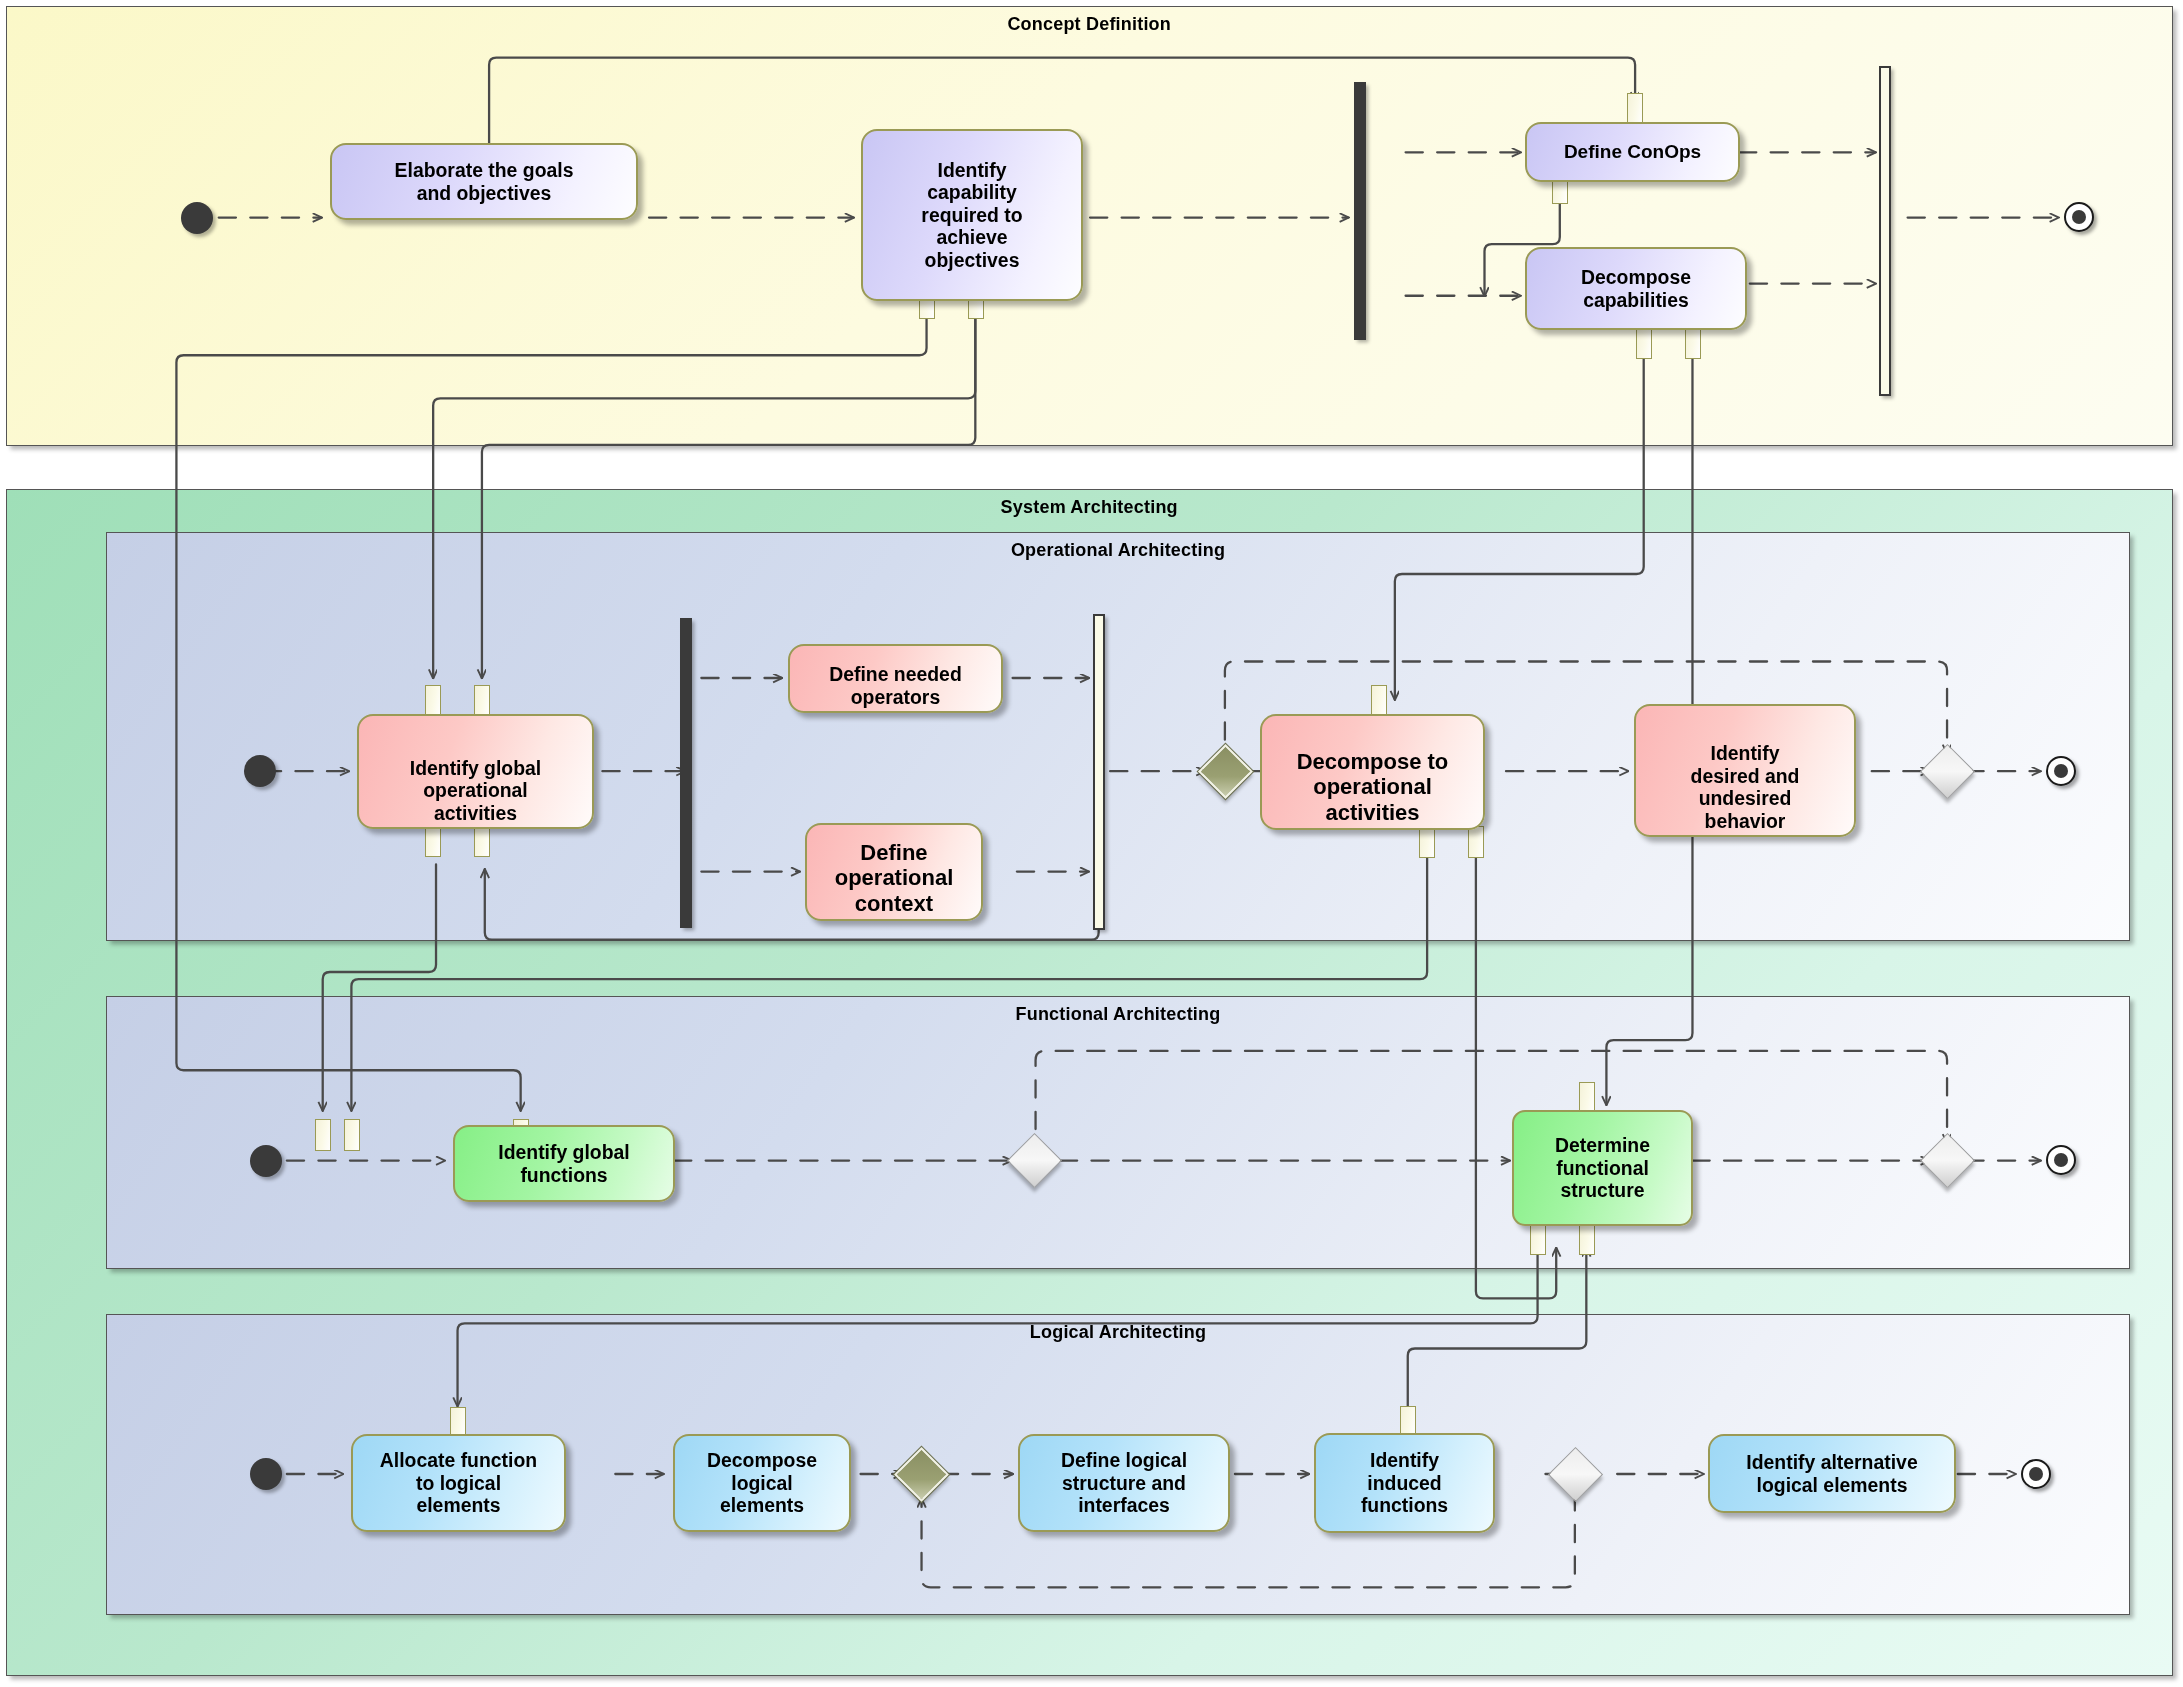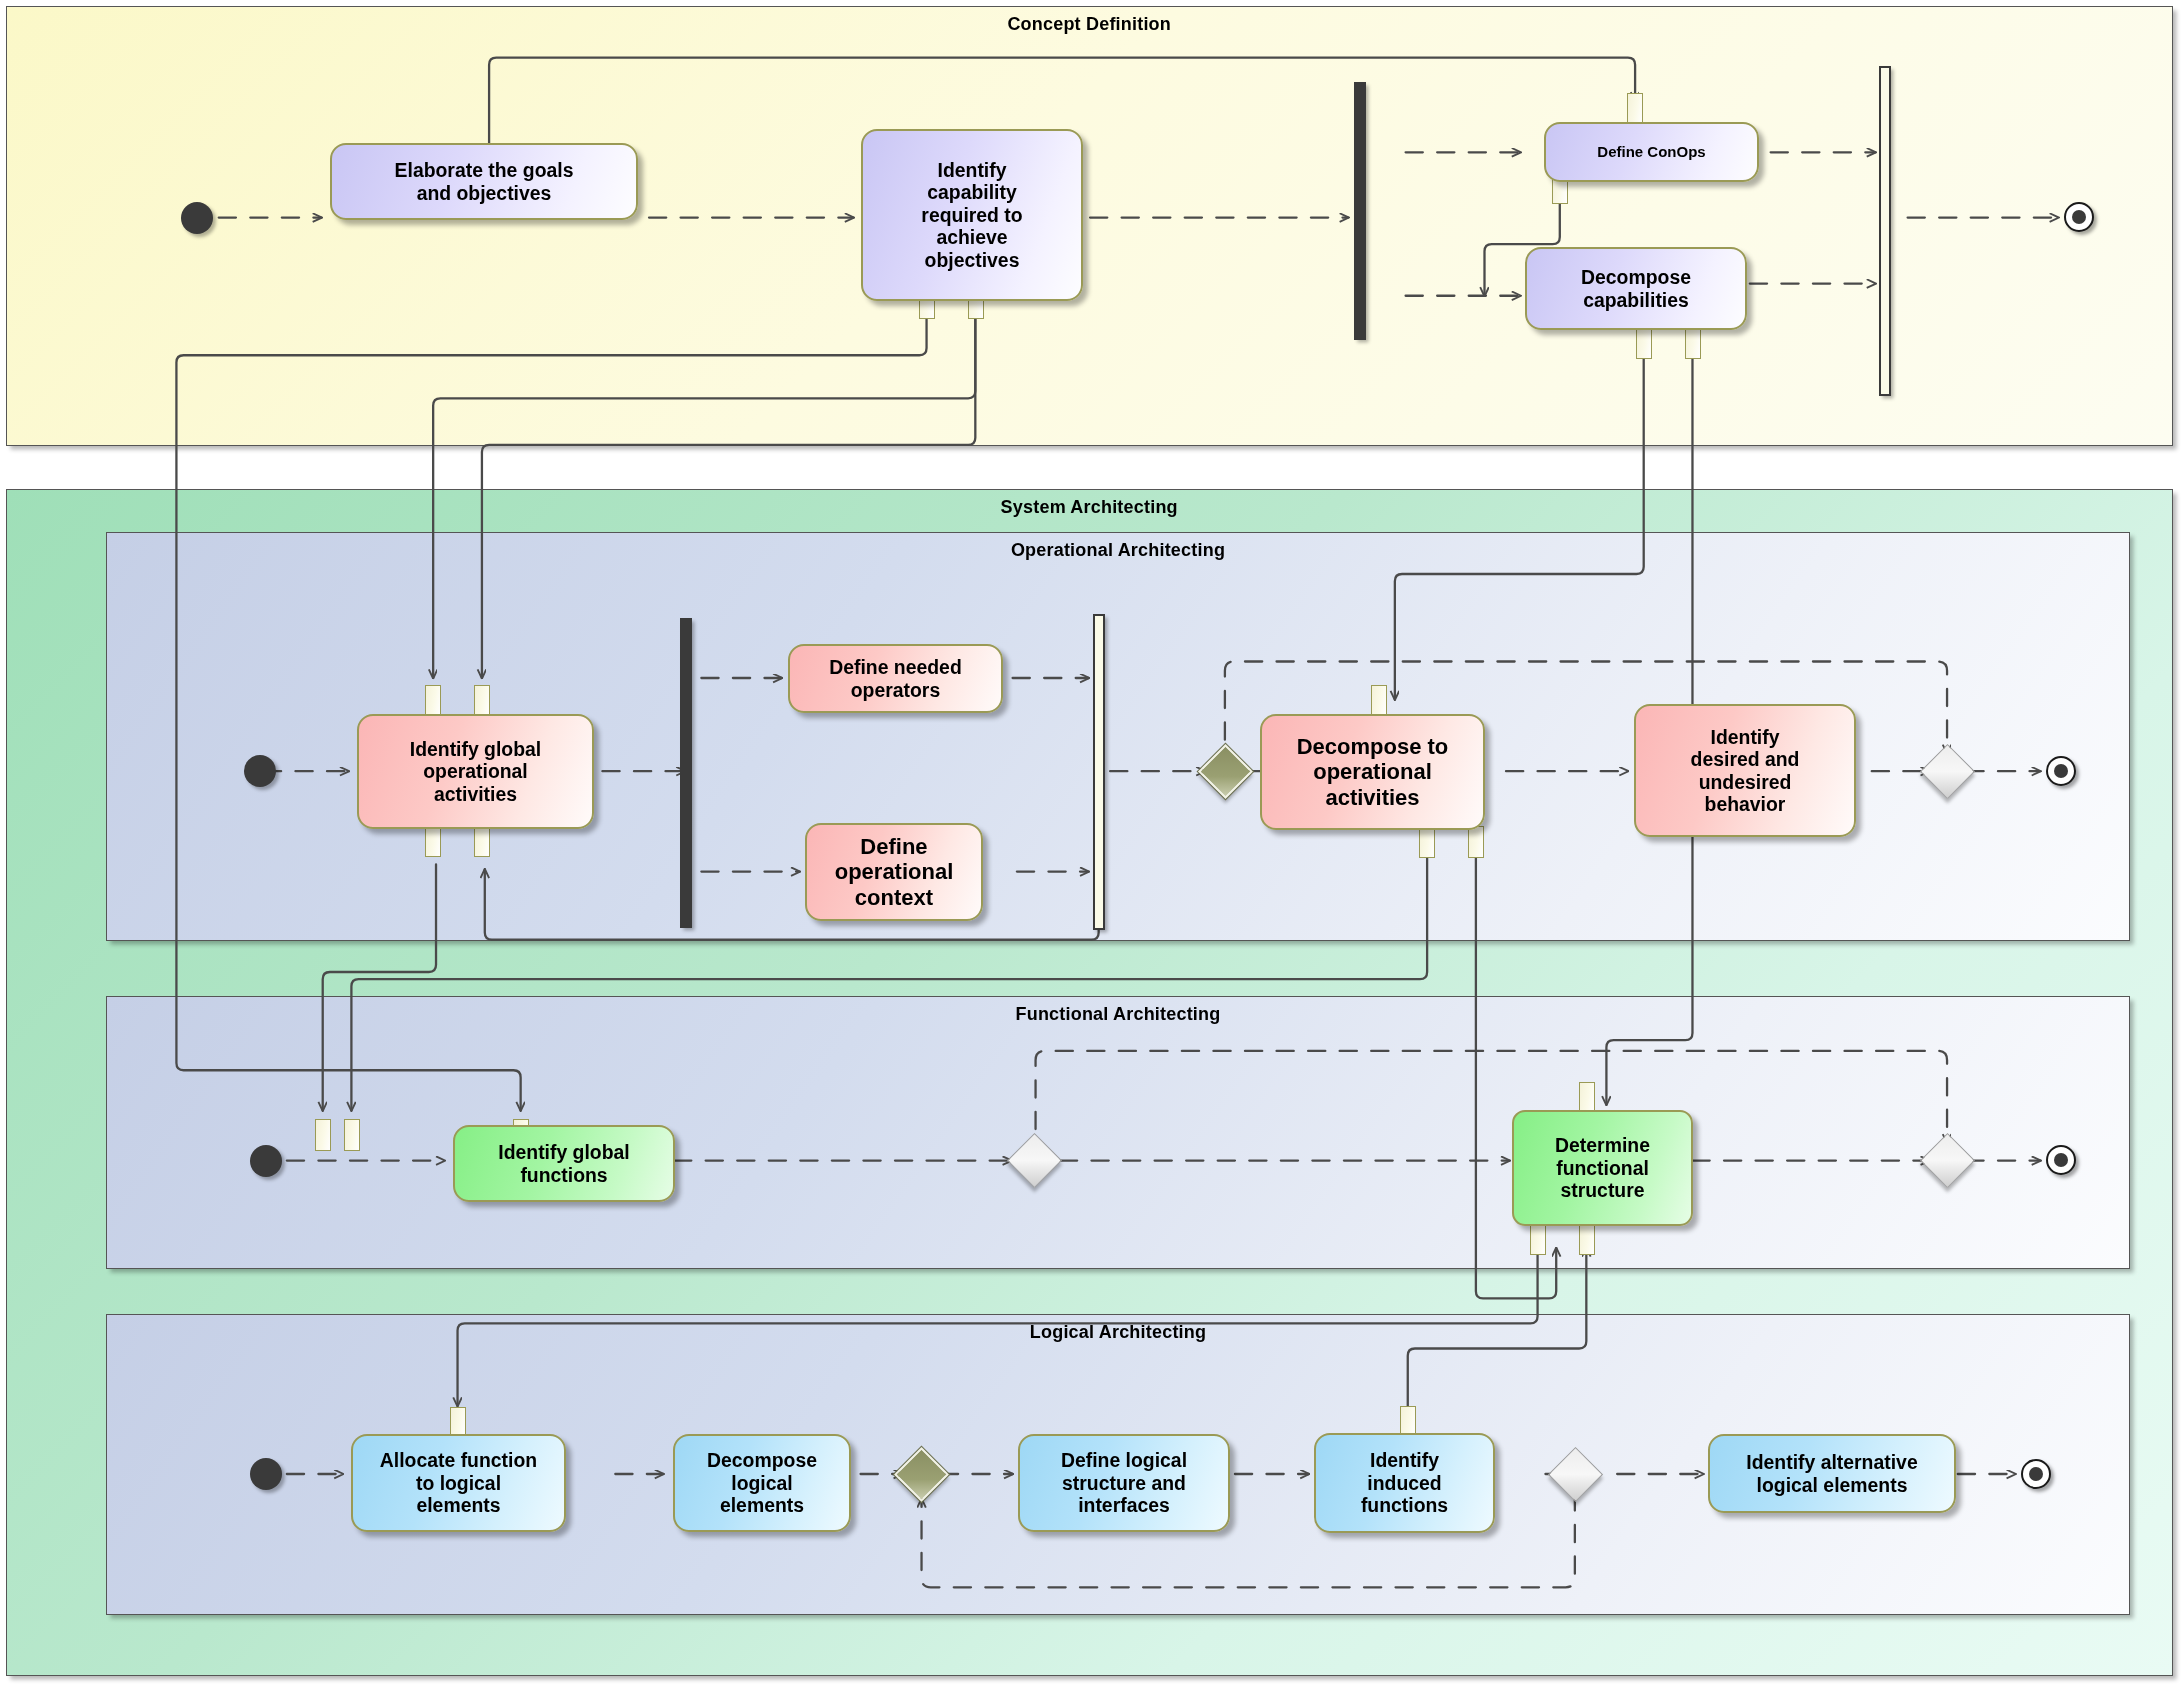--- a/index.html
+++ b/index.html
@@ -22,21 +22,21 @@
       background:linear-gradient(125deg,#c5cfe6 0%,#d3dcee 35%,#eef1f8 75%,#fbfcfe 100%);}
   #lane-logic{left:106px;top:1314px;width:2024px;height:301px;
       background:linear-gradient(125deg,#c5cfe6 0%,#d3dcee 35%,#eef1f8 75%,#fbfcfe 100%);}
 
   
   .act{position:absolute;box-sizing:border-box;border:2.2px solid #9a9a55;
        border-radius:16px;display:flex;align-items:center;justify-content:center;
        text-align:center;font-weight:bold;color:#000;line-height:1.16;
        box-shadow:5px 5px 5px rgba(0,0,0,.30);z-index:6;padding:2.9px 4.3px;}
   .act.blue  {background:linear-gradient(110deg,#c9c6f4 0%,#ddd9fb 40%,#f4f2ff 78%,#fdfdff 100%);}
-  .act.pink  {background:linear-gradient(110deg,#fbb6b6 0%,#fdc9c6 38%,#fee8e4 72%,#fffbfa 100%);}
+  .act.pink  {background:linear-gradient(110deg,#fbb6b6 0%,#fdc9c6 38%,#fee8e4 72%,#fffbfa 100%);align-items:flex-end;}
   .act.green {background:linear-gradient(110deg,#86ef86 0%,#a2f5a2 40%,#c6fac6 75%,#e6fde6 100%);}
   .act.cyan  {background:linear-gradient(110deg,#9ed8f5 0%,#b3e2fa 38%,#d4f0fd 72%,#eefaff 100%);}
 
   
   .pin{position:absolute;box-sizing:border-box;width:16px;height:32px;
        background:linear-gradient(100deg,#f4f2d9 0%,#fbfae8 55%,#ffffff 100%);
        border:1.4px solid #9a9a55;z-index:5;}
 
   
   .initial{position:absolute;width:32px;height:32px;border-radius:50%;
@@ -175,21 +175,21 @@
 
   <div class="act blue" style="left:861px;top:129px;width:222px;height:172px;font-size:19.4px;">
     <span>Identify<br>capability<br>required to<br>achieve<br>objectives</span>
   </div>
   <div class="pin" style="left:919px;top:287px;"></div>
   <div class="pin" style="left:968px;top:287px;"></div>
 
   <div class="forkbar" style="left:1354px;top:82px;height:258px;"></div>
 
   <div class="pin" style="left:1627px;top:93px;"></div>
-  <div class="act blue" style="left:1525px;top:122px;width:215px;height:60px;font-size:15px;margin-left:19px;">
+  <div class="act blue" style="left:1525px;top:122px;width:215px;height:60px;font-size:19px;">
     <span>Define ConOps</span>
   </div>
   <div class="pin" style="left:1552px;top:172px;"></div>
 
   <div class="act blue" style="left:1525px;top:247px;width:222px;height:83px;font-size:19.4px;">
     <span>Decompose<br>capabilities</span>
   </div>
   <div class="pin" style="left:1636px;top:327px;"></div>
   <div class="pin" style="left:1685px;top:327px;"></div>
 

